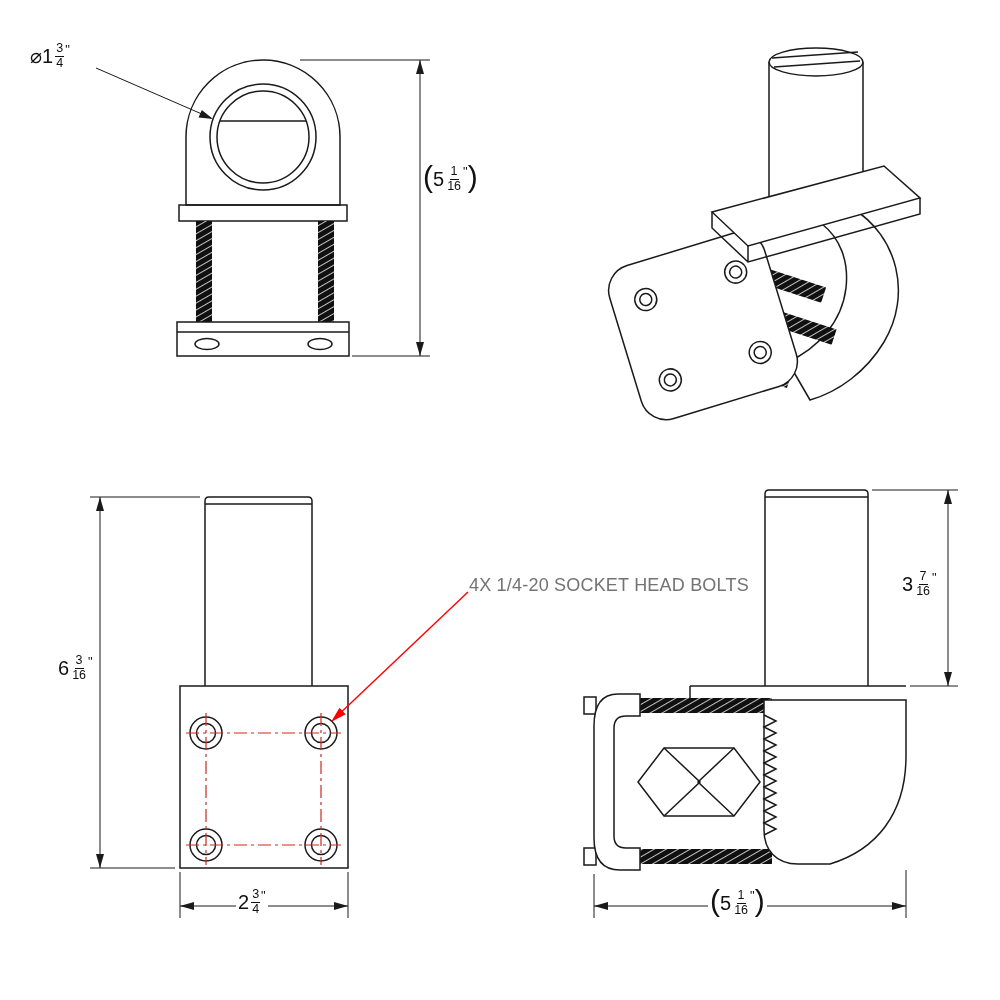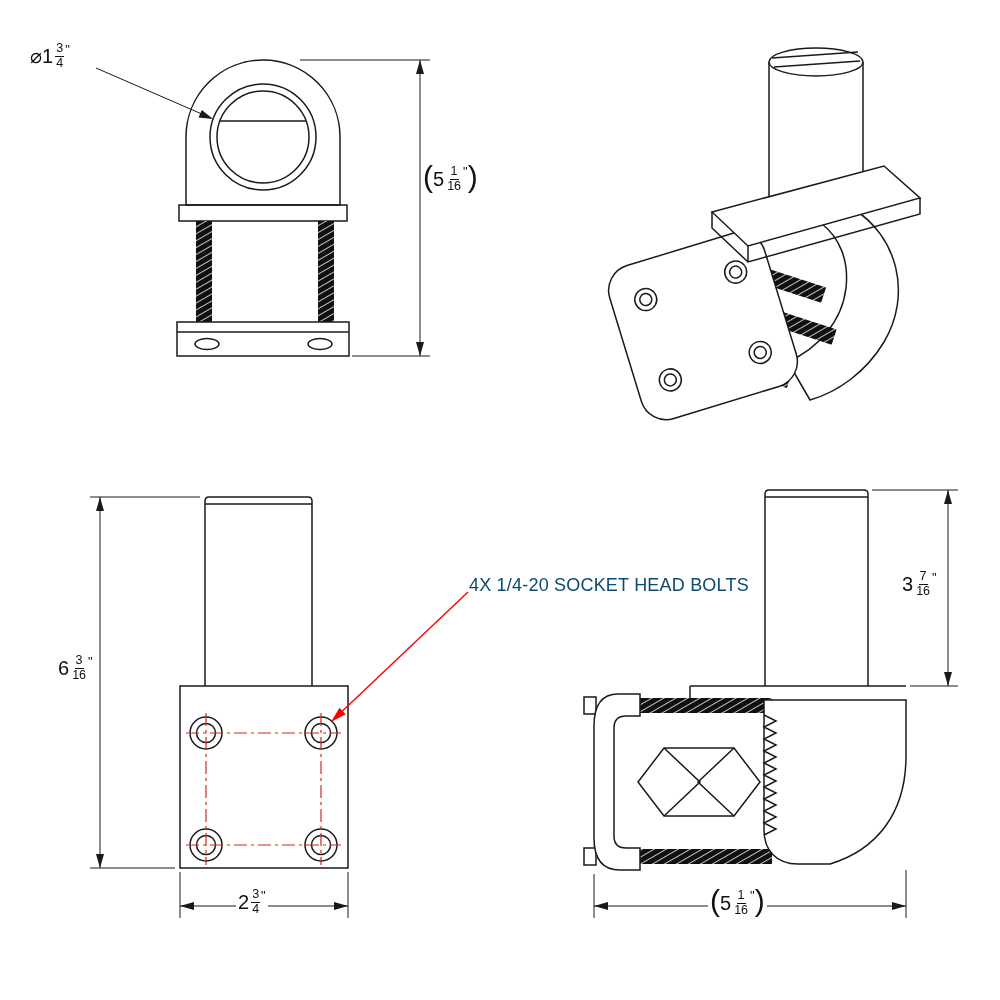--- a/index.html
+++ b/index.html
@@ -9,21 +9,21 @@
   .dim-label{position:absolute;display:flex;align-items:center;background:#fff;
              font-size:20px;line-height:1;white-space:nowrap;padding:0 2px;color:#111;}
   .dim-label .paren{font-size:30px;font-weight:300;transform:translateY(-2px);}
   .dim-label .pre{font-size:20px;}
   .dim-label .whole{font-size:20px;}
   .dim-label .frac{display:inline-flex;flex-direction:column;align-items:center;
                    font-size:12.5px;line-height:1.1;margin-left:2px;}
   .dim-label .num{border-bottom:1.2px solid #111;padding:0 1px;}
   .dim-label .den{padding:0 1px;}
   .dim-label .unit{font-size:13px;align-self:flex-start;margin-left:1px;margin-top:1px;}
-  .note{position:absolute;color:#0c4a6e;font-size:18px;letter-spacing:0.2px;white-space:nowrap;}
+  .note{position:absolute;color:#737373;font-size:18px;letter-spacing:0.2px;white-space:nowrap;}
 </style>
 </head>
 <body>
 
 <div class="sheet">
 
   <svg class="canvas" width="1000" height="1000" viewBox="0 0 1000 1000">
     <defs>
       <pattern id="thr" width="6" height="6" patternUnits="userSpaceOnUse" patternTransform="rotate(60)">
         <rect width="6" height="6" fill="#101010"></rect>

